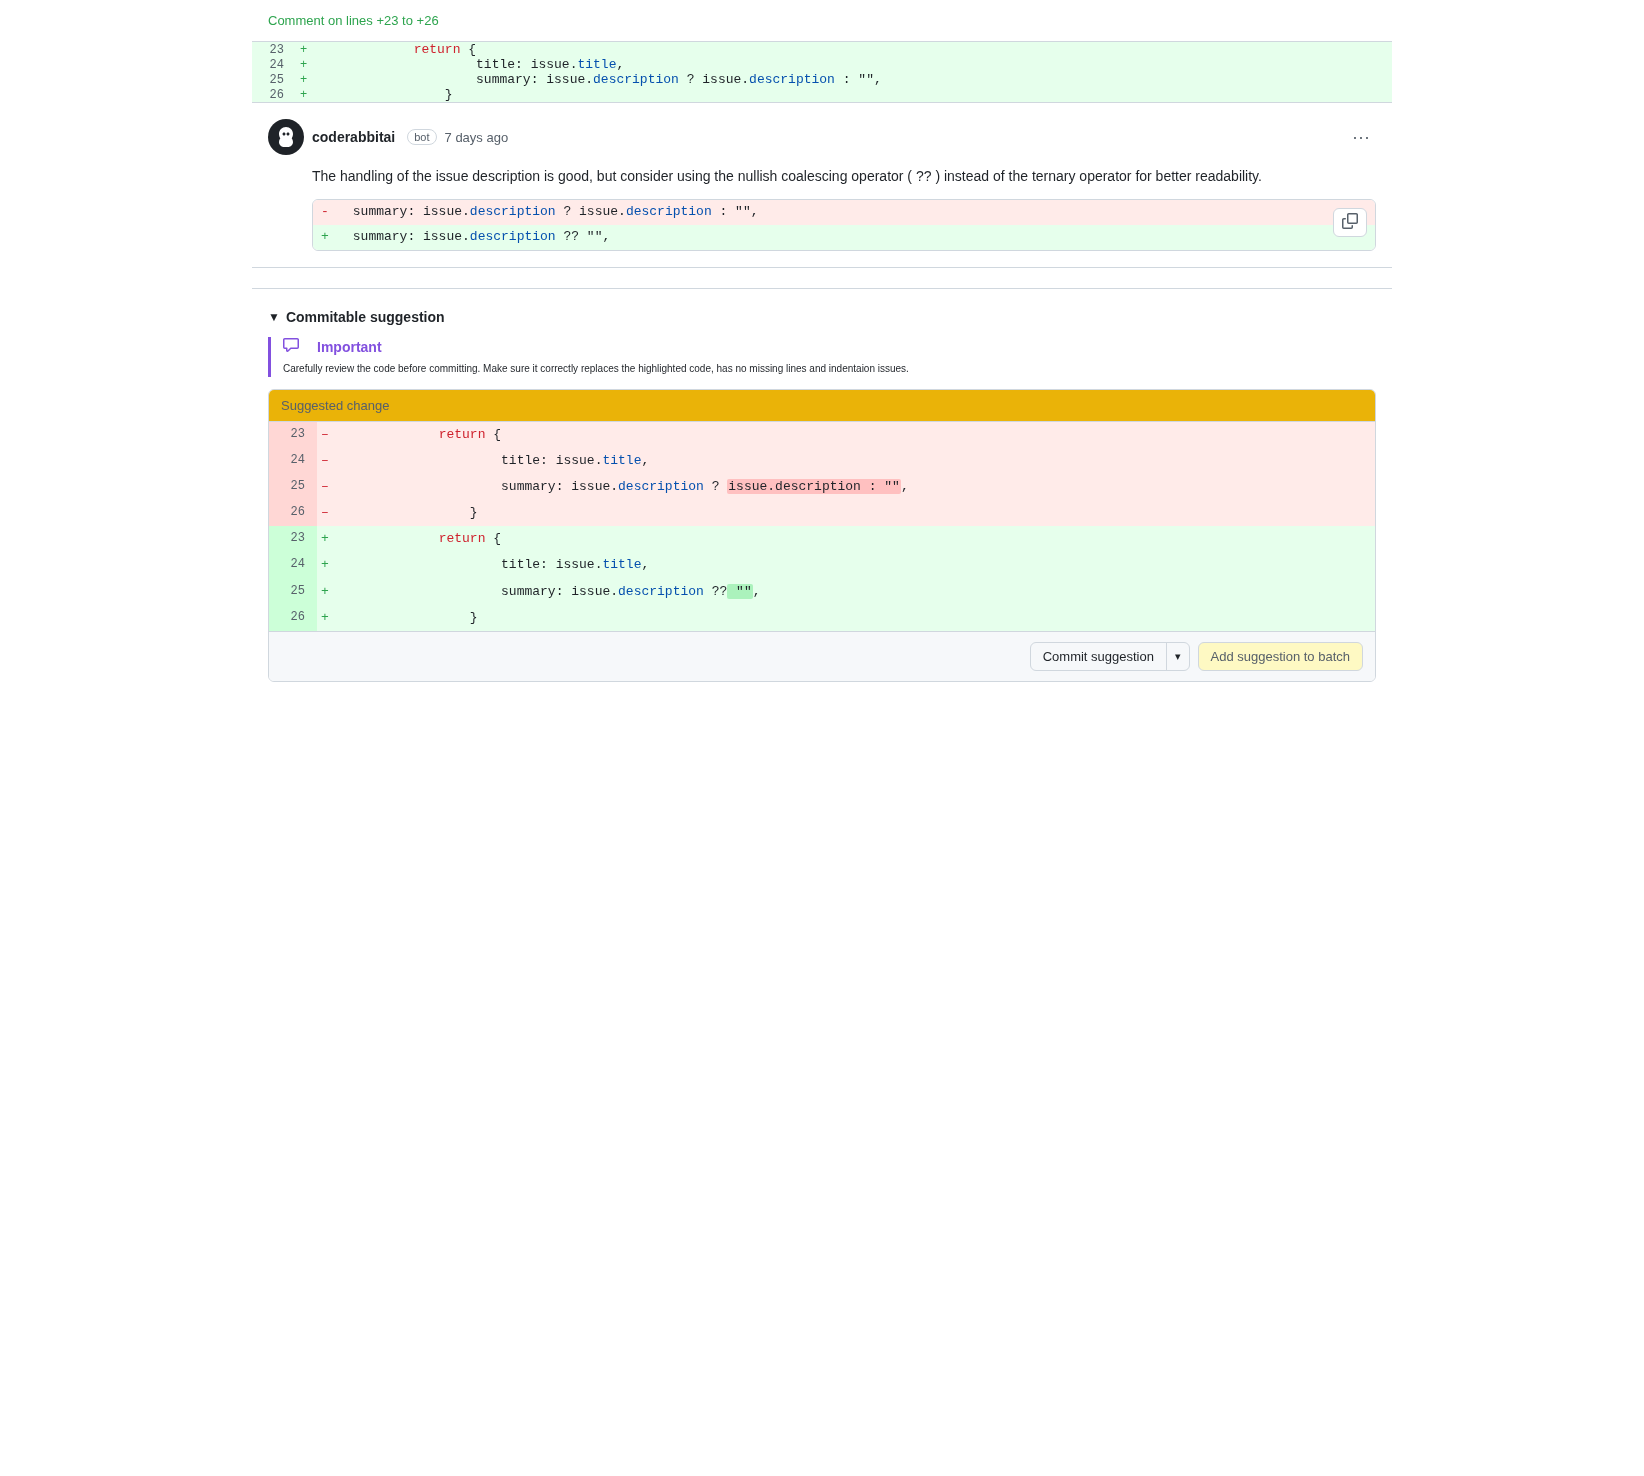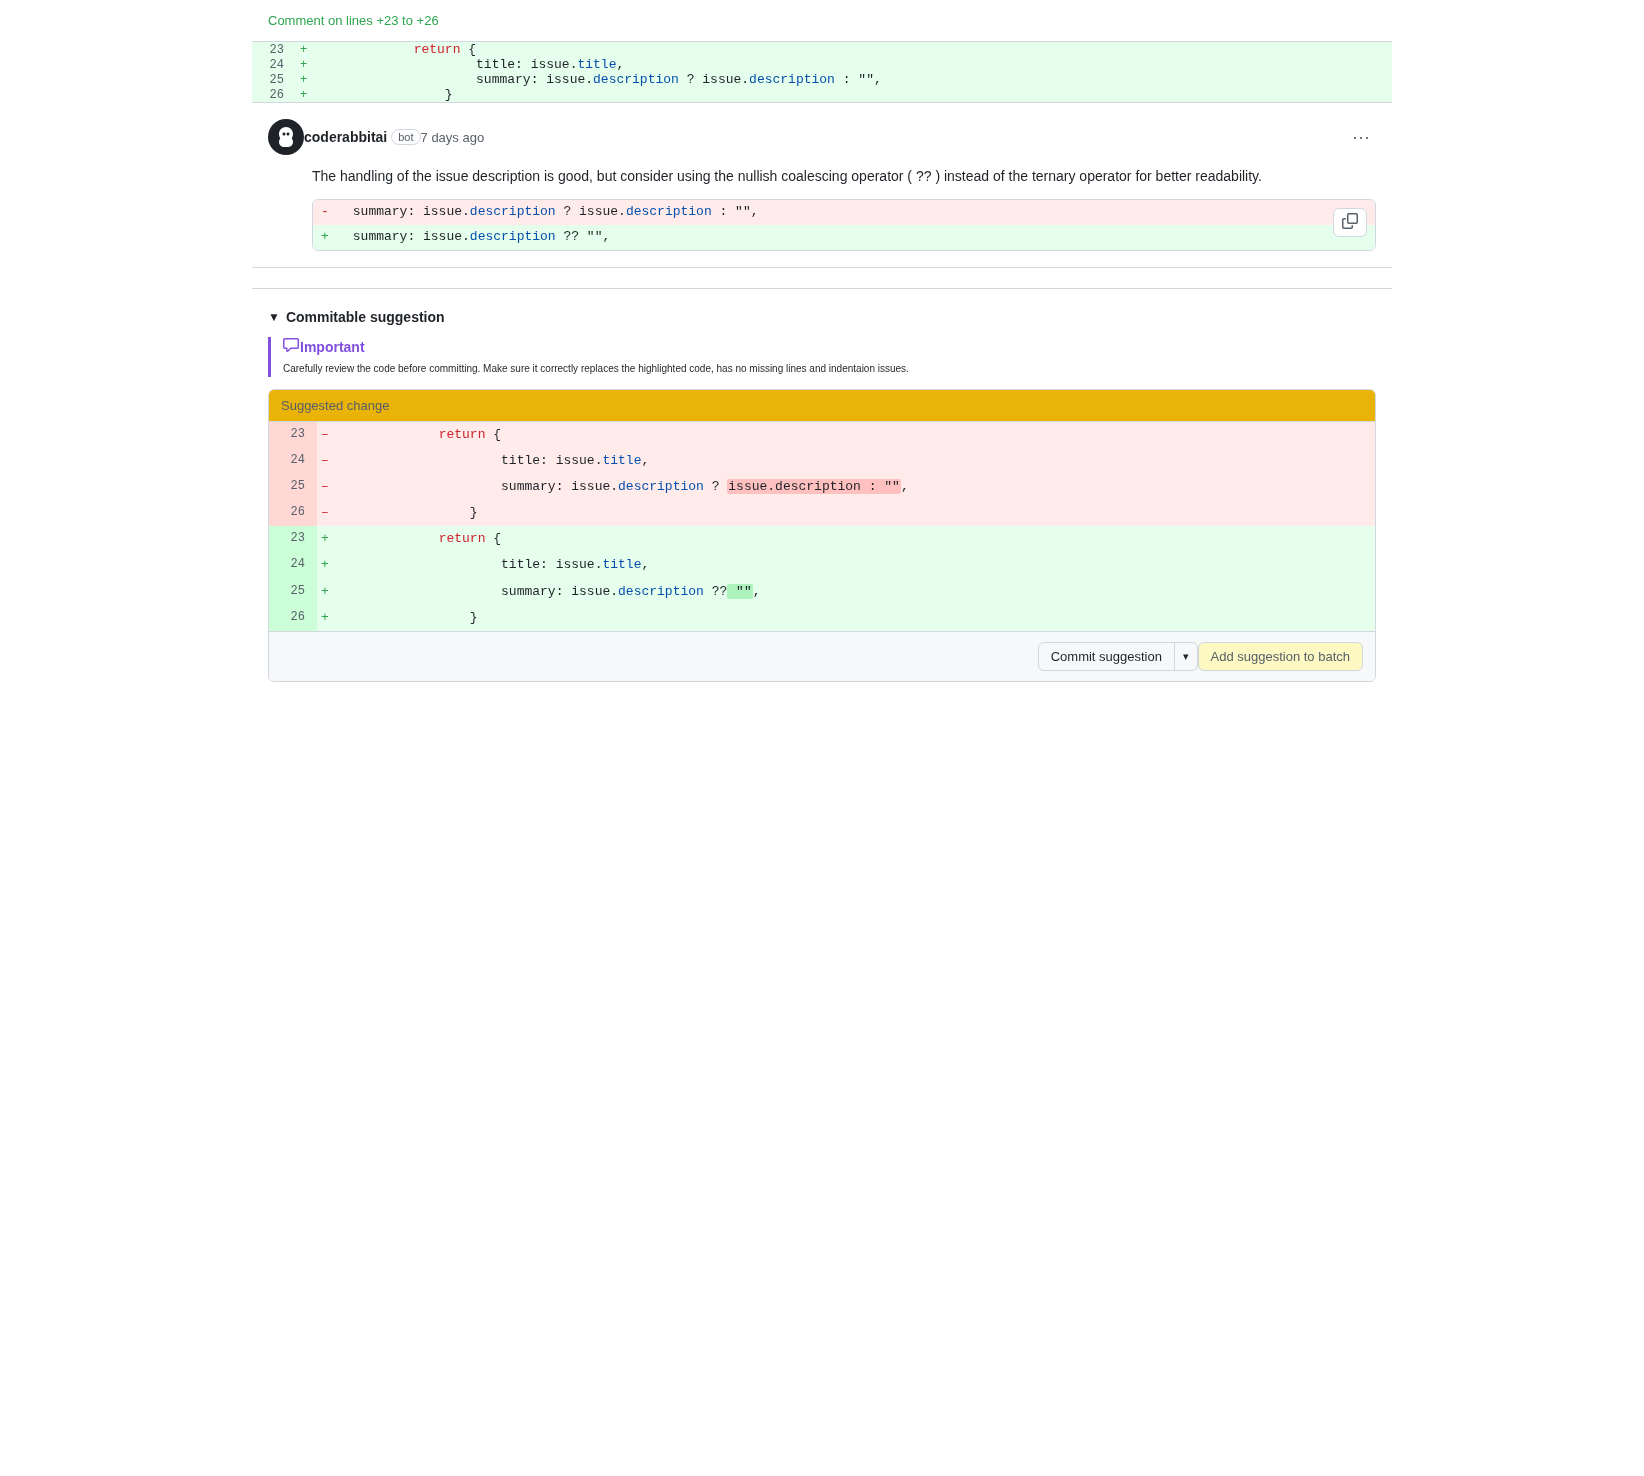--- a/index.html
+++ b/index.html
@@ -71,20 +71,21 @@
     }
     .comment-header {
       display: flex;
       align-items: center;
       justify-content: space-between;
       margin-bottom: 10px;
     }
     .comment-author-area {
       display: flex;
       align-items: center;
+      gap: 8px;
     }
     .avatar {
       width: 36px;
       height: 36px;
       border-radius: 50%;
       background: #1f2328;
       display: flex;
       align-items: center;
       justify-content: center;
       overflow: hidden;
@@ -200,21 +201,21 @@
     }
 
     .important-banner {
       border-left: 3px solid #8250df;
       padding-left: 12px;
       margin-bottom: 12px;
     }
     .important-label {
       display: flex;
       align-items: center;
-      gap: 1px;
+      gap: 18px;
       color: #8250df;
       font-weight: 600;
       font-size: 14px;
       margin-bottom: 4px;
     }
     .important-icon {
       font-size: 16px;
     }
     .important-text {
       color: #1f2328;
@@ -285,21 +286,21 @@
     .kw-red { color: #cf222e; }
     .kw-blue { color: #0550ae; }
 
     
     .suggestion-footer {
       padding: 10px 12px;
       background: #f6f8fa;
       border-top: 1px solid #d0d7de;
       display: flex;
       justify-content: flex-end;
-      gap: 0;
+      gap: 8px;
     }
     .btn-commit {
       display: flex;
       align-items: center;
       gap: 0;
       background: #f6f8fa;
       border: 1px solid #d0d7de;
       border-radius: 6px;
       cursor: pointer;
       font-size: 13px;

